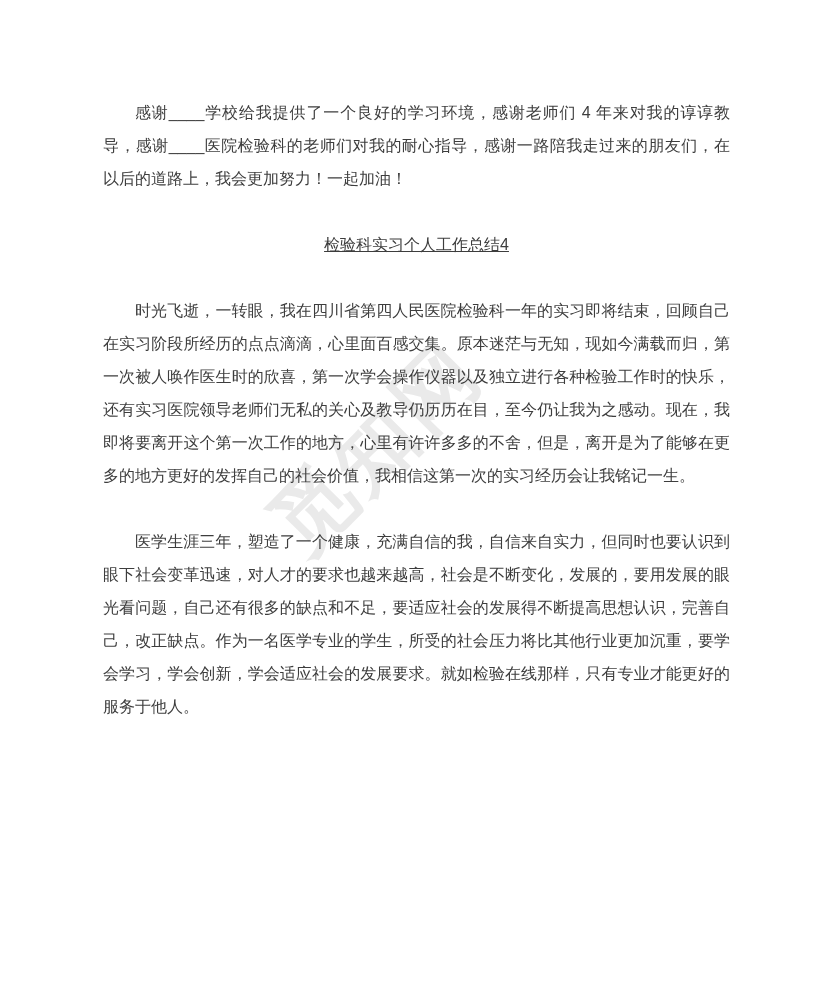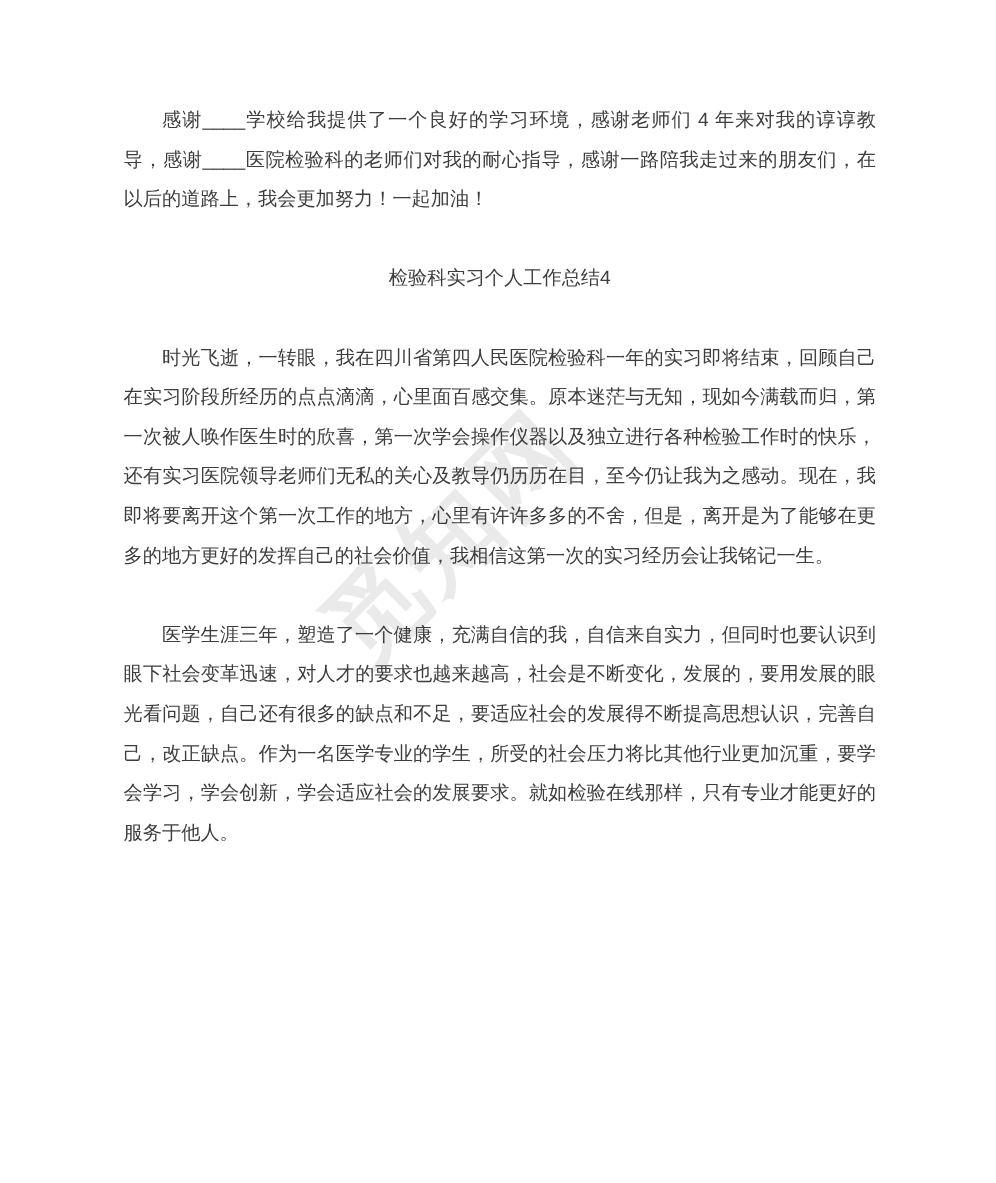--- a/index.html
+++ b/index.html
@@ -44,33 +44,34 @@
       position: absolute;
       left: 103px;
       top: 84px;
       width: 627px;
       z-index: 1;
       color: #3d3d3d;
       font-size: 16px;
       line-height: 33px;
     }
     p.body-para {
-      margin: 0 0 33px 0;
+      margin: 12px 0 33px 0;
       text-indent: 2em;
       text-align: justify;
       text-justify: inter-ideograph;
       word-break: break-all;
     }
     h2.doc-heading {
       margin: 0 0 33px 0;
       font-size: 16px;
       font-weight: 400;
       line-height: 33px;
       text-align: center;
       color: #3d3d3d;
+      text-decoration: underline;
     }
   </style>
 </head>
 <body>
 
 <div class="page">
 
   <div class="watermark">
     <span>觅知网</span>
   </div>

